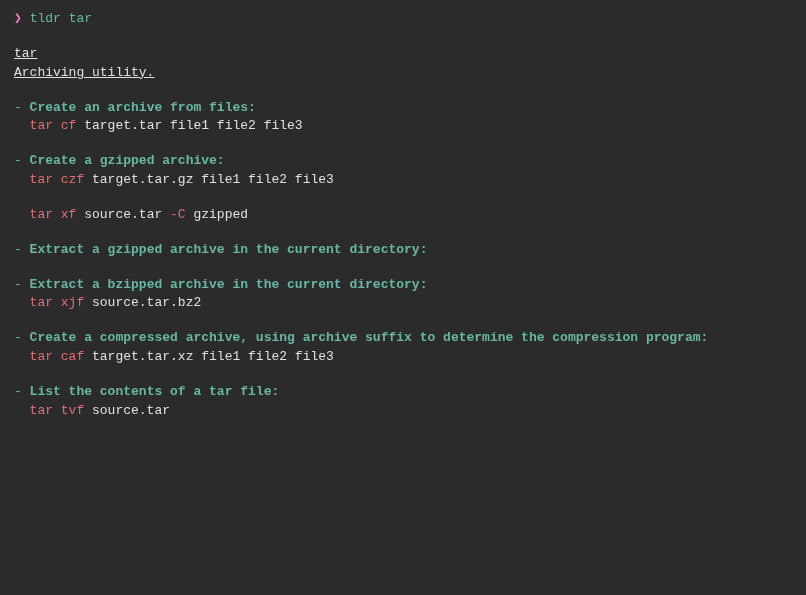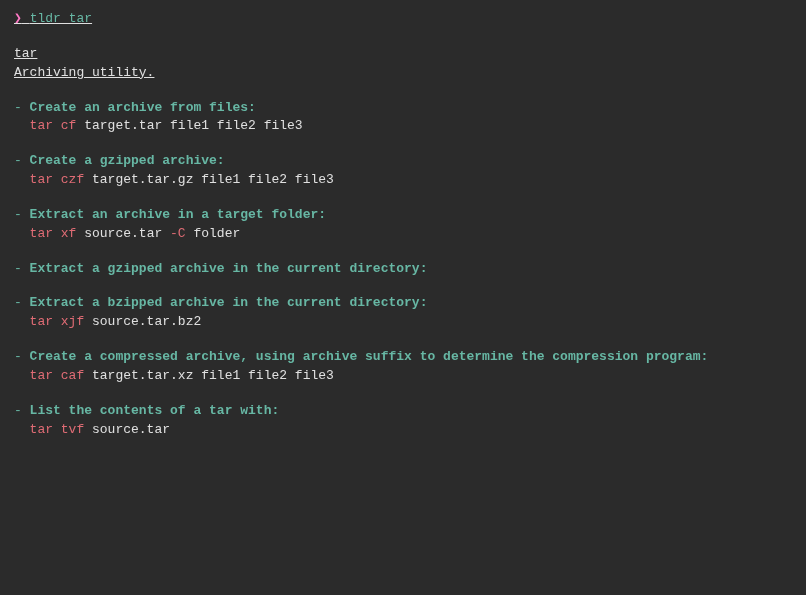--- a/index.html
+++ b/index.html
@@ -13,21 +13,20 @@
       font-family: Menlo, Monaco, Consolas, "Courier New", monospace;
       font-size: 13px;
       line-height: 1.45;
       width: 806px;
       height: 595px;
       padding: 10px 14px;
       overflow: hidden;
     }
     .prompt-line {
       margin-bottom: 16px;
-      text-decoration: underline;
     }
     .prompt-symbol {
       color: #ff79c6;
       font-weight: bold;
     }
     .prompt-cmd {
       color: #67b7a4;
     }
     .header {
       margin-bottom: 16px;
@@ -74,31 +73,30 @@
 <div id="examples">
     <div class="example">
       <div class="desc-line"><span class="bullet">- </span><span class="desc">Create an archive from files:</span></div>
       <div class="cmd-line"><span class="cmd">tar cf</span> <span class="args">target.tar file1 file2 file3</span></div>
     </div>
     <div class="example">
       <div class="desc-line"><span class="bullet">- </span><span class="desc">Create a gzipped archive:</span></div>
       <div class="cmd-line"><span class="cmd">tar czf</span> <span class="args">target.tar.gz file1 file2 file3</span></div>
     </div>
     <div class="example">
-      <div class="desc-line"><span class="bullet">- </span><span class="desc">Extract an archive in a target folder:</span></div>
-      <div class="cmd-line"><span class="cmd">tar xf</span> <span class="args">source.tar </span><span class="flag">-C</span><span class="args"> folder</span></div>
+      <div class="cmd-line"><span class="cmd">tar xf</span> <span class="args">source.tar </span><span class="flag">-C</span><span class="args"> gzipped</span></div>
     </div>
     <div class="example">
       <div class="desc-line"><span class="bullet">- </span><span class="desc">Extract a gzipped archive in the current directory:</span></div>
     </div>
     <div class="example">
       <div class="desc-line"><span class="bullet">- </span><span class="desc">Extract a bzipped archive in the current directory:</span></div>
       <div class="cmd-line"><span class="cmd">tar xjf</span> <span class="args">source.tar.bz2</span></div>
     </div>
     <div class="example">
       <div class="desc-line"><span class="bullet">- </span><span class="desc">Create a compressed archive, using archive suffix to determine the compression program:</span></div>
       <div class="cmd-line"><span class="cmd">tar caf</span> <span class="args">target.tar.xz file1 file2 file3</span></div>
     </div>
     <div class="example">
-      <div class="desc-line"><span class="bullet">- </span><span class="desc">List the contents of a tar with:</span></div>
+      <div class="desc-line"><span class="bullet">- </span><span class="desc">List the contents of a tar file:</span></div>
       <div class="cmd-line"><span class="cmd">tar tvf</span> <span class="args">source.tar</span></div>
     </div>
   </div>
 
 </body></html>

